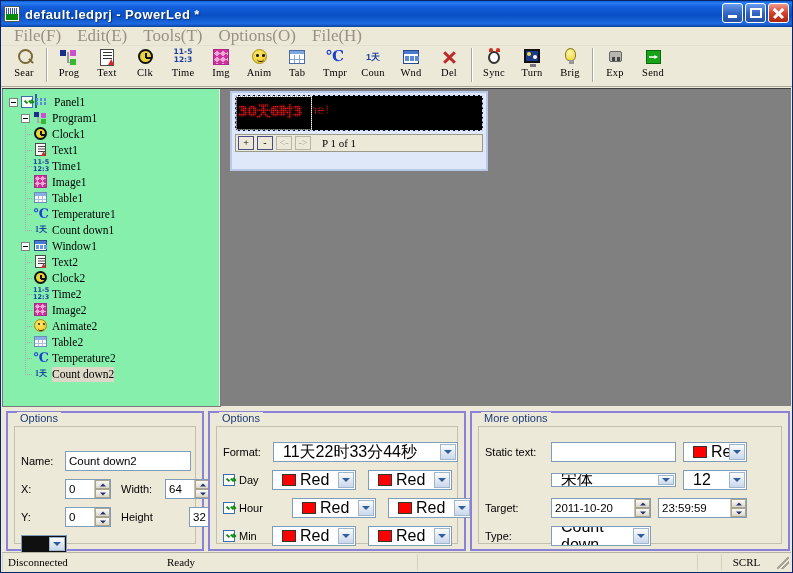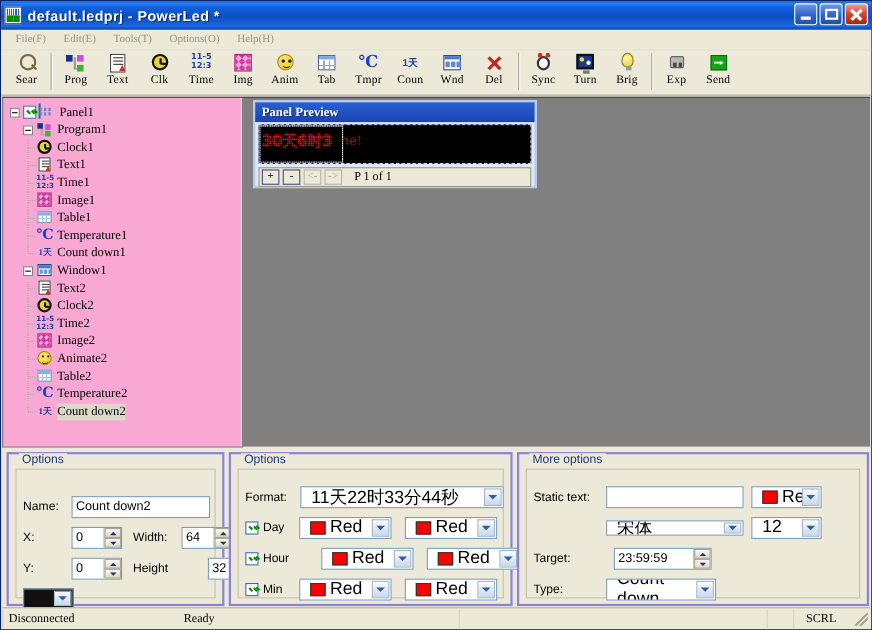--- a/index.html
+++ b/index.html
@@ -44,21 +44,21 @@
   .tb-btn.close{background:linear-gradient(to bottom,#f09a8f,#d6442a 48%,#a8260f);}
   .tb-btn .mn{position:absolute;left:5px;bottom:4px;width:9px;height:3px;background:#fff;}
   .tb-btn .mx{position:absolute;left:4px;top:4px;width:12px;height:10px;
               border:2px solid #fff;box-sizing:border-box;}
   .tb-btn .cl1,.tb-btn .cl2{position:absolute;left:3px;top:8px;width:13px;height:2.5px;background:#fff;}
   .tb-btn .cl1{transform:rotate(45deg);} .tb-btn .cl2{transform:rotate(-45deg);}
 
   
   .menubar{height:19px;background:#ece9d8;display:flex;align-items:center;
     padding-left:6px;box-sizing:border-box;border-bottom:1px solid #e3e0cf;}
-  .menuitem{padding:1px 9px 2px 7px;color:#999086;font-size:10px;
+  .menuitem{padding:1px 9px 2px 7px;color:#999086;font-size:17px;
     font-family:"Liberation Serif","DejaVu Serif",serif;white-space:nowrap;}
 
   
   .toolbar{height:41px;background:#ece9d8;display:flex;align-items:flex-start;
     padding-left:4px;box-sizing:border-box;position:relative;
     border-bottom:1px solid #aca899;}
   .tool{width:38px;display:flex;flex-direction:column;align-items:center;
         padding-top:2px;}
   .tool .ic{width:20px;height:19px;position:relative;}
   .tool .lb{font-size:10.5px;color:#000;margin-top:0px;
@@ -139,21 +139,21 @@
   .i-send{position:absolute;left:3px;top:2px;width:15px;height:14px;background:#17a317;
     border:1px solid #0a6a0a;box-sizing:border-box;}
   .i-send:after{content:"";position:absolute;left:2px;top:4px;width:9px;height:4px;background:#fff;
     clip-path:polygon(0 30%,60% 30%,60% 0,100% 50%,60% 100%,60% 70%,0 70%);}
 
   
   .mdi{position:absolute;left:1px;top:87px;right:1px;height:318px;background:#808080;
     border-top:1px solid #404040;box-sizing:border-box;}
 
   
-  .treepanel{position:absolute;left:0;top:0;width:219px;height:318px;background:#f9a8d4;
+  .treepanel{position:absolute;left:0;top:0;width:219px;height:318px;background:#86efac;
     border:1px solid #7a7a7a;border-top:none;box-sizing:border-box;
     box-shadow:inset -1px 0 0 #ece9d8;}
   .tree{padding:5px 0 0 6px;font-size:11.5px;
     font-family:"Liberation Serif","DejaVu Serif",serif;color:#000;}
   .trow{display:flex;align-items:center;height:16px;white-space:nowrap;}
   .tbox{width:9px;height:9px;border:1px solid #808080;background:#fff;
     position:relative;flex:none;margin-right:3px;box-sizing:border-box;}
   .tbox:before{content:"";position:absolute;left:1px;top:3px;width:5px;height:1px;background:#000;}
   .tspace{width:12px;flex:none;}
   .tdash{width:12px;flex:none;height:16px;position:relative;}
@@ -327,21 +327,21 @@
           <span class="cl2"></span>
         </div>
     </div>
   </div>
 
   <div class="menubar" id="menubar">
       <div class="menuitem">File(F)</div>
       <div class="menuitem">Edit(E)</div>
       <div class="menuitem">Tools(T)</div>
       <div class="menuitem">Options(O)</div>
-      <div class="menuitem">Help(H)</div>
+      <div class="menuitem">File(H)</div>
     </div>
 
   <div class="toolbar" id="toolbar">
       <div class="tool">
         <div class="ic">
           <div class="i-sear"></div>
         </div>
         <div class="lb">Sear</div>
       </div>
       <div class="tsep"></div>
@@ -611,21 +611,20 @@
             <span class="tdash last"></span>
             <span class="ticon">
               <span class="ic-count">1天</span>
             </span>
             <span class="tlabel sel">Count down2</span>
           </div>
         </div>
     </div>
 
     <div class="prevwin">
-      <div class="prevtitle">Panel Preview</div>
 
       <div class="ledframe">
         <div class="ledscreen">
           <div class="ledtxt2">ome!</div>
         </div>
         <div class="ledsel">
           <div class="ledtxt">30天6时3</div>
         </div>
         <div class="ledmask"></div>
       </div>
@@ -776,20 +775,27 @@
             <span class="arrow"></span>
           </div>
           <div class="combo" style="width:64px;height:20px;margin-left:7px;">
             <span>12</span>
             <span class="arrow"></span>
           </div>
         </div>
 
         <div class="orow" style="left:6px;top:71px;">
           <div class="lbl" style="width:66px;">Target:</div>
+          <div class="spin" style="width:100px;height:20px;">
+            <span>2011-10-20</span>
+            <span class="spinbtns">
+                <div class="up"></div>
+                <div class="dn"></div>
+              </span>
+          </div>
           <div class="spin" style="width:89px;height:20px;margin-left:7px;">
             <span>23:59:59</span>
             <span class="spinbtns">
                 <div class="up"></div>
                 <div class="dn"></div>
               </span>
           </div>
         </div>
 
         <div class="orow" style="left:6px;top:99px;">

